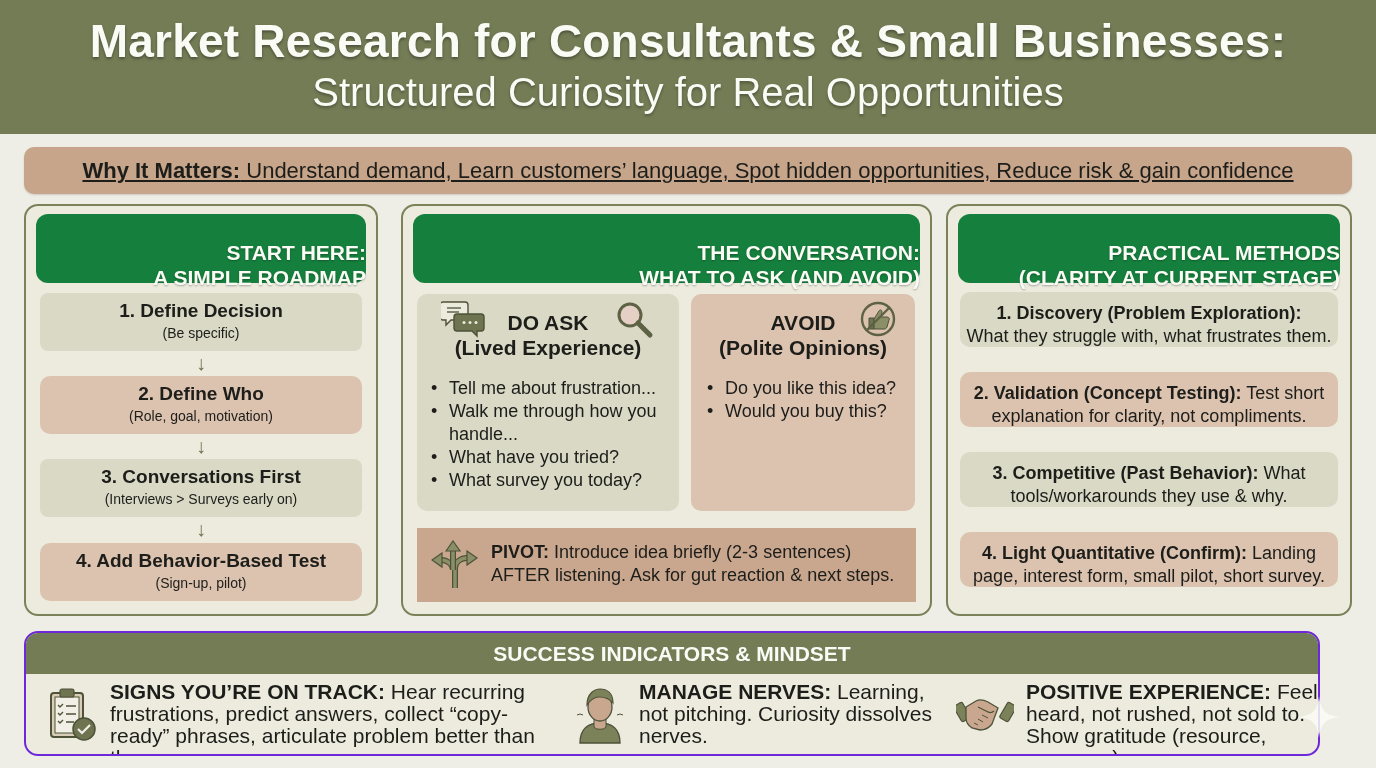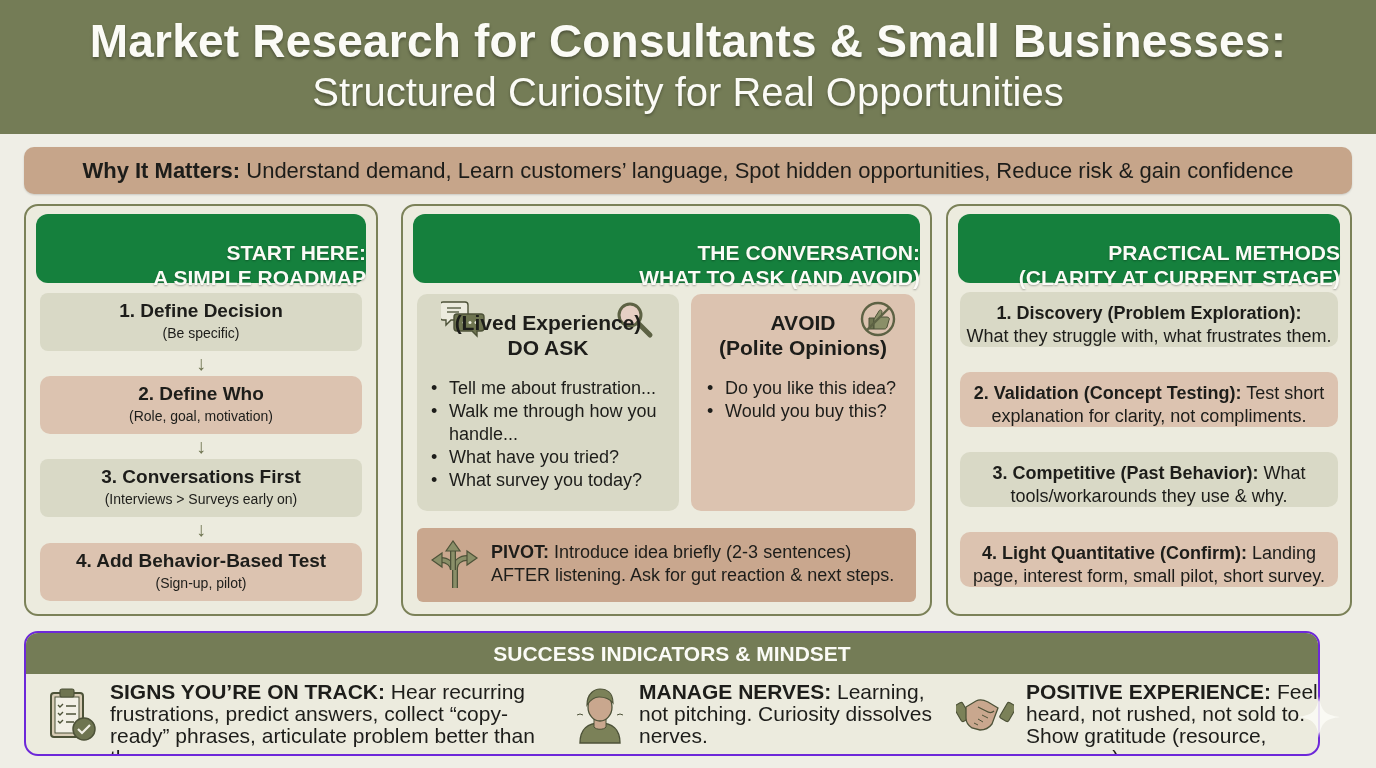--- a/index.html
+++ b/index.html
@@ -23,20 +23,21 @@
   .header .subtitle {
     position: absolute; left: 0; right: 0; top: 70px;
     font-size: 40px; font-weight: normal;
     text-shadow: 0 2px 3px rgba(0,0,0,0.3);
   }
   .why {
     position: absolute; left: 24px; top: 147px; width: 1328px; height: 47px;
     background: #c6a58a; border-radius: 10px;
     font-size: 22px; line-height: 47px; text-align: center;
     box-shadow: 0 1px 2px rgba(0,0,0,0.15);
+    text-decoration: underline;
   }
   .why b { font-weight: bold; }
 
   .panel {
     position: absolute; top: 204px; height: 412px;
     background: #ecebde; border: 2px solid #7b8158; border-radius: 14px;
   }
   .panel-head {
     position: absolute; left: 10px; right: 10px; top: 8px; height: 69px;
     background: #15803d; border-radius: 12px;
@@ -72,21 +73,21 @@
     position: absolute; top: 83px; list-style: none;
     font-size: 18px; line-height: 23px;
   }
   .col2-box ul li { position: relative; padding-left: 20px; }
   .col2-box ul li::before {
     content: "\2022"; position: absolute; left: 2px; top: 0; font-size: 18px;
   }
 
   .pivot {
     position: absolute; left: 14px; right: 14px; top: 322px; height: 74px;
-    background: #c9a78e; border-radius: 6px;
+    background: #c9a78e; border-radius: 0;
   }
   .pivot .ptext {
     position: absolute; left: 74px; top: 13px; font-size: 18px; line-height: 23px;
   }
 
   .method {
     position: absolute; left: 12px; right: 12px; height: 55px; border-radius: 10px;
     text-align: center; padding-top: 10px; font-size: 18px; line-height: 23px;
   }
 
@@ -160,22 +161,22 @@
       <path d="M16 14 h24 a3 3 0 0 1 3 3 v11 a3 3 0 0 1 -3 3 h-4 v5 l-5 -5 h-15 a3 3 0 0 1 -3 -3 v-11 a3 3 0 0 1 3 -3z" fill="#6e7450" stroke="#4d5238" stroke-width="1.4"></path>
       <circle cx="23" cy="22.5" r="1.5" fill="#ecebde"></circle>
         <circle cx="29" cy="22.5" r="1.5" fill="#ecebde"></circle>
         <circle cx="35" cy="22.5" r="1.5" fill="#ecebde"></circle>
     </svg>
     <svg style="position:absolute; left:198px; top:6px;" width="40" height="40" viewBox="0 0 40 40">
       <circle cx="15" cy="15" r="11" fill="#e6cfc4" stroke="#5d6244" stroke-width="3"></circle>
       <line x1="23" y1="23" x2="35" y2="35" stroke="#5d6244" stroke-width="5" stroke-linecap="round"></line>
     </svg>
     <div class="bhead">
+      <span>DO ASK</span>
       <span>(Lived Experience)</span>
-      <span>DO ASK</span>
     </div>
     <ul style="left:12px; width:245px;">
       <li>Tell me about frustration...</li>
       <li>Walk me through how you handle...</li>
       <li>What have you tried?</li>
       <li>What survey you today?</li>
     </ul>
   </div>
 
   <div class="col2-box pink" style="left:288px; width:224px;">

